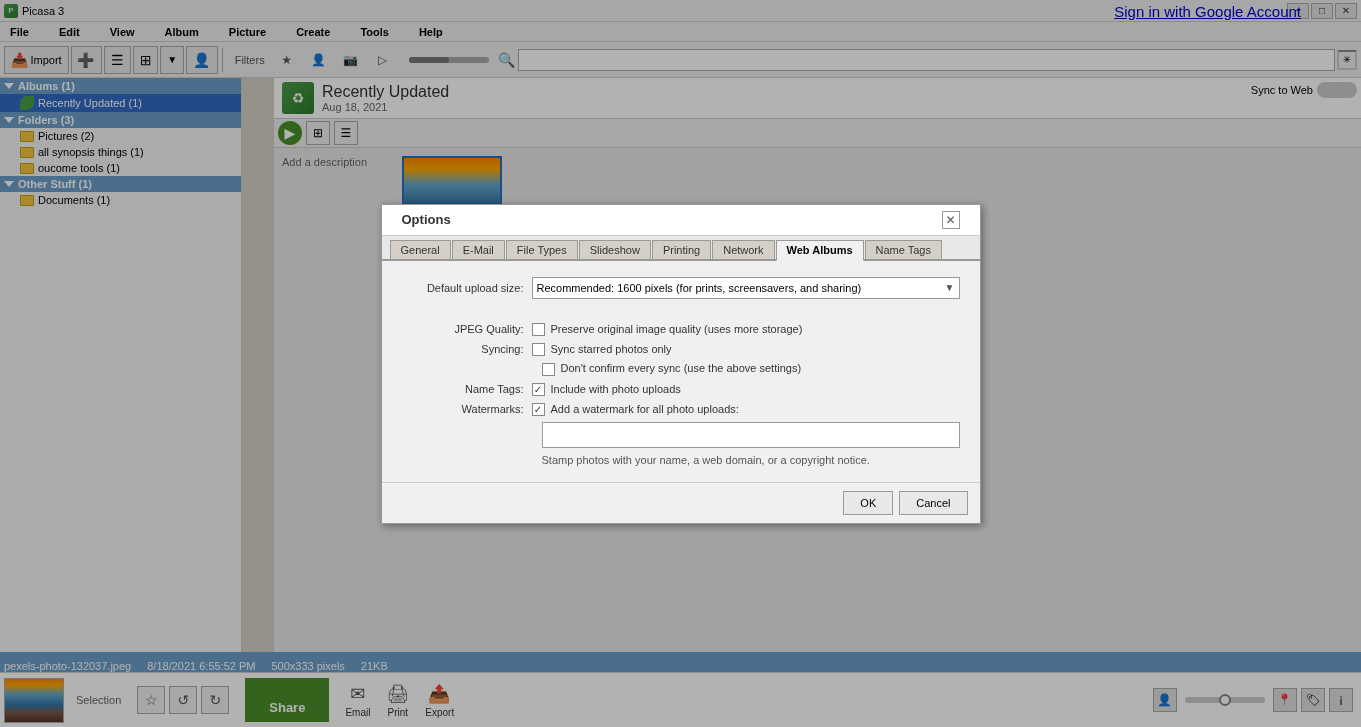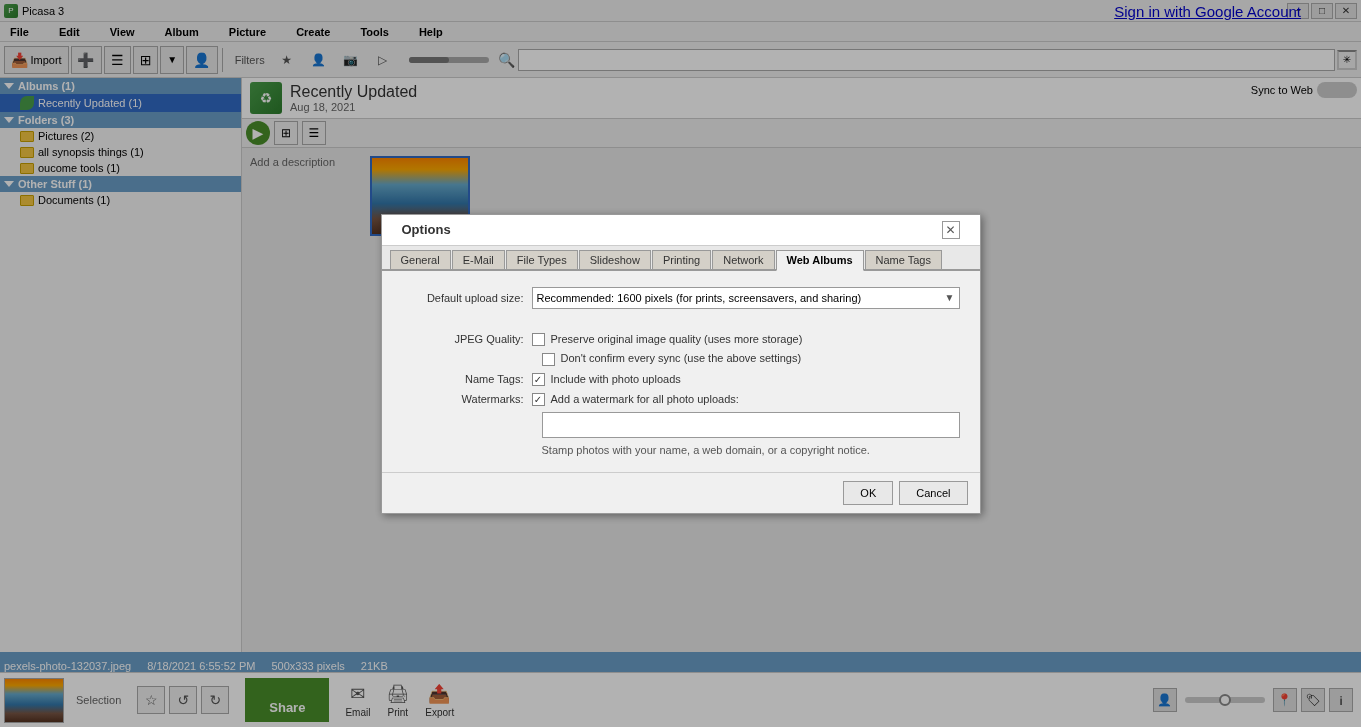--- a/index.html
+++ b/index.html
@@ -18,21 +18,21 @@
 
     
     .toolbar { background: #f0f0f0; height: 36px; display: flex; align-items: center; padding: 0 4px; border-bottom: 1px solid #ccc; gap: 2px; }
     .toolbar-btn { height: 28px; padding: 0 6px; background: #e8e8e8; border: 1px solid #aaa; cursor: pointer; display: flex; align-items: center; gap: 2px; font-size: 11px; }
     .toolbar-separator { width: 1px; height: 24px; background: #aaa; margin: 0 2px; }
     .filters-section { display: flex; align-items: center; gap: 12px; margin-left: 8px; }
     .filter-icon { width: 20px; height: 20px; display: flex; align-items: center; justify-content: center; cursor: pointer; color: #555; font-size: 12px; }
     .search-box { flex: 1; height: 22px; border: 1px solid #aaa; padding: 0 4px; font-size: 11px; }
 
     
-    .main-layout { display: flex; height: calc(727px - 22px - 20px - 36px - 20px - 55px); }
+    .main-layout { display: flex; height: calc(727px - 22px - 20px - 36px - 20px - 55px); gap: 32px; }
 
     
     .sidebar { width: 242px; background: #f5f5f5; border-right: 1px solid #ccc; overflow-y: auto; flex-shrink: 0; }
     .sidebar-section-header { background: #6b9ec7; color: white; padding: 2px 4px; font-size: 11px; font-weight: bold; display: flex; align-items: center; gap: 4px; cursor: pointer; }
     .sidebar-item { padding: 2px 4px 2px 20px; font-size: 11px; cursor: pointer; display: flex; align-items: center; gap: 4px; }
     .sidebar-item.selected { background: #316ac5; color: white; }
     .folder-icon-img { display: inline-block; width: 14px; height: 11px; background: #f5c842; border: 1px solid #c8a000; border-radius: 1px; position: relative; }
     .green-leaf { display: inline-block; width: 14px; height: 14px; background: #4a9e4a; border-radius: 50% 0 50% 0; }
     .triangle-down { display: inline-block; width: 0; height: 0; border-left: 5px solid transparent; border-right: 5px solid transparent; border-top: 6px solid white; }
 
@@ -306,20 +306,25 @@
         </div>
       </div>
 
 
       <div class="quality-row">
         <span class="quality-label">JPEG Quality:</span>
         <div class="checkbox-input"></div>
         <span class="checkbox-label">Preserve original image quality (uses more storage)</span>
       </div>
 
+      <div class="quality-row">
+        <span class="quality-label">Syncing:</span>
+        <div class="checkbox-input"></div>
+        <span class="checkbox-label">Sync starred photos only</span>
+      </div>
 
       <div class="checkbox-row" style="padding-left:140px;margin-bottom:6px;">
         <div class="checkbox-input"></div>
         <span class="checkbox-label">Don't confirm every sync (use the above settings)</span>
       </div>
 
       <div class="quality-row">
         <span class="quality-label">Name Tags:</span>
         <div class="checkbox-input">
           <span class="checkbox-checked-mark">✓</span>

